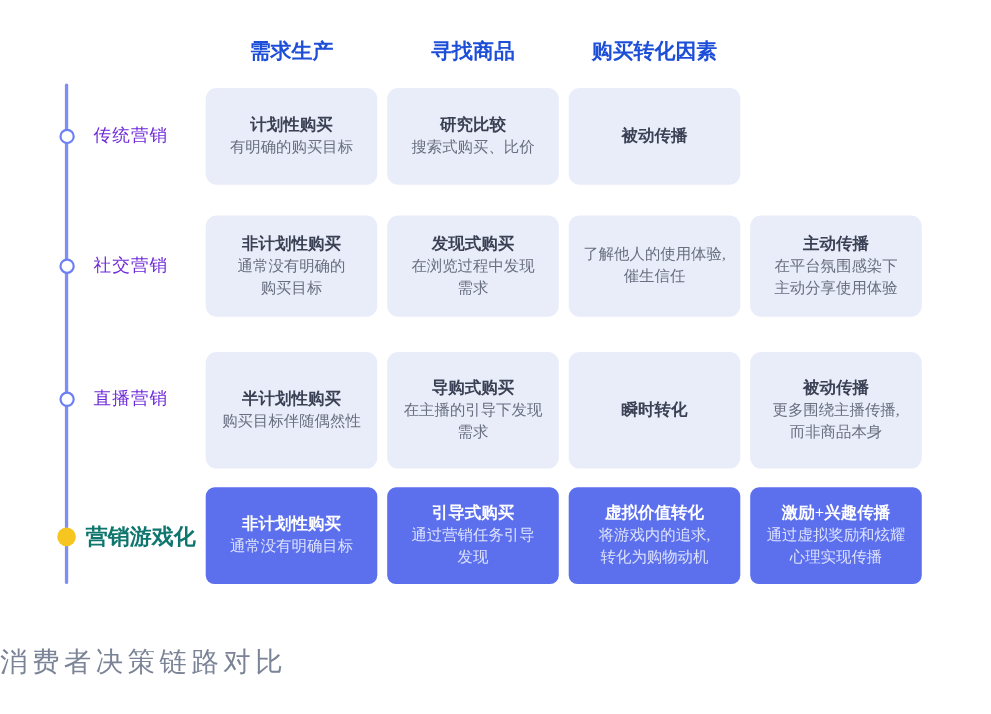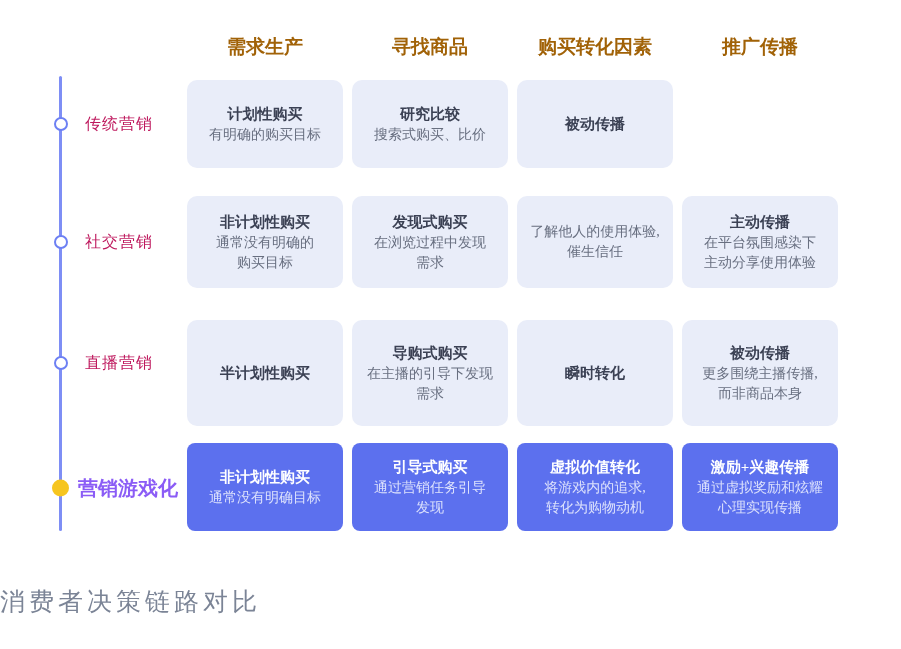--- a/index.html
+++ b/index.html
@@ -21,33 +21,33 @@
     background:#ffffff;border:2.5px solid #6d80f3;
     transform:translateY(-50%);
   }
   .marker.filled{
     width:17px;height:17px;left:52px;
     background:#f6c51f;border:none;
     transform:translateY(-50%);
   }
   .row-label{
     position:absolute;left:85px;transform:translateY(-50%);
-    font-size:16px;color:#be185d;letter-spacing:1px;white-space:nowrap;
+    font-size:16px;color:#6d28d9;letter-spacing:1px;white-space:nowrap;
   }
   .row-label.highlight{
-    left:78px;font-size:20px;font-weight:bold;color:#8b5cf6;letter-spacing:0;
+    left:78px;font-size:20px;font-weight:bold;color:#0f766e;letter-spacing:0;
   }
   
   .headers{
     position:absolute;left:187px;top:34px;width:651px;
     display:flex;gap:9px;
   }
   .col-header{
     width:156px;text-align:center;
-    font-size:19px;font-weight:bold;color:#a16207;white-space:nowrap;
+    font-size:19px;font-weight:bold;color:#1d4ed8;white-space:nowrap;
   }
   
   .cards-row{
     position:absolute;left:187px;width:651px;
     display:flex;gap:9px;font-family:Liberation Serif, serif;
   }
   .card{
     box-sizing:border-box;width:156px;
     display:flex;flex-direction:column;justify-content:center;align-items:center;
     text-align:center;border-radius:10px;padding:6px 8px;
@@ -70,21 +70,20 @@
 </style>
 </head>
 <body>
 
 <div class="canvas">
 
   <div class="headers">
     <div class="col-header">需求生产</div>
     <div class="col-header">寻找商品</div>
     <div class="col-header">购买转化因素</div>
-    <div class="col-header">推广传播</div>
   </div>
 
   <div class="timeline-line"></div>
   <div class="marker hollow" style="top:124px"></div>
   <div class="marker hollow" style="top:242px"></div>
   <div class="marker hollow" style="top:363px"></div>
   <div class="marker filled" style="top:488px"></div>
 
   <div class="row-label" style="top:124px">传统营销</div>
   <div class="row-label" style="top:242px">社交营销</div>
@@ -123,20 +122,21 @@
     <div class="card light">
       <div class="card-title">主动传播</div>
       <div class="card-desc">在平台氛围感染下
 主动分享使用体验</div>
     </div>
   </div>
 
   <div class="cards-row" style="top:320px;height:106px">
     <div class="card light">
       <div class="card-title">半计划性购买</div>
+      <div class="card-desc">购买目标伴随偶然性</div>
     </div>
     <div class="card light">
       <div class="card-title">导购式购买</div>
       <div class="card-desc">在主播的引导下发现
 需求</div>
     </div>
     <div class="card light">
       <div class="card-title">瞬时转化</div>
     </div>
     <div class="card light">

